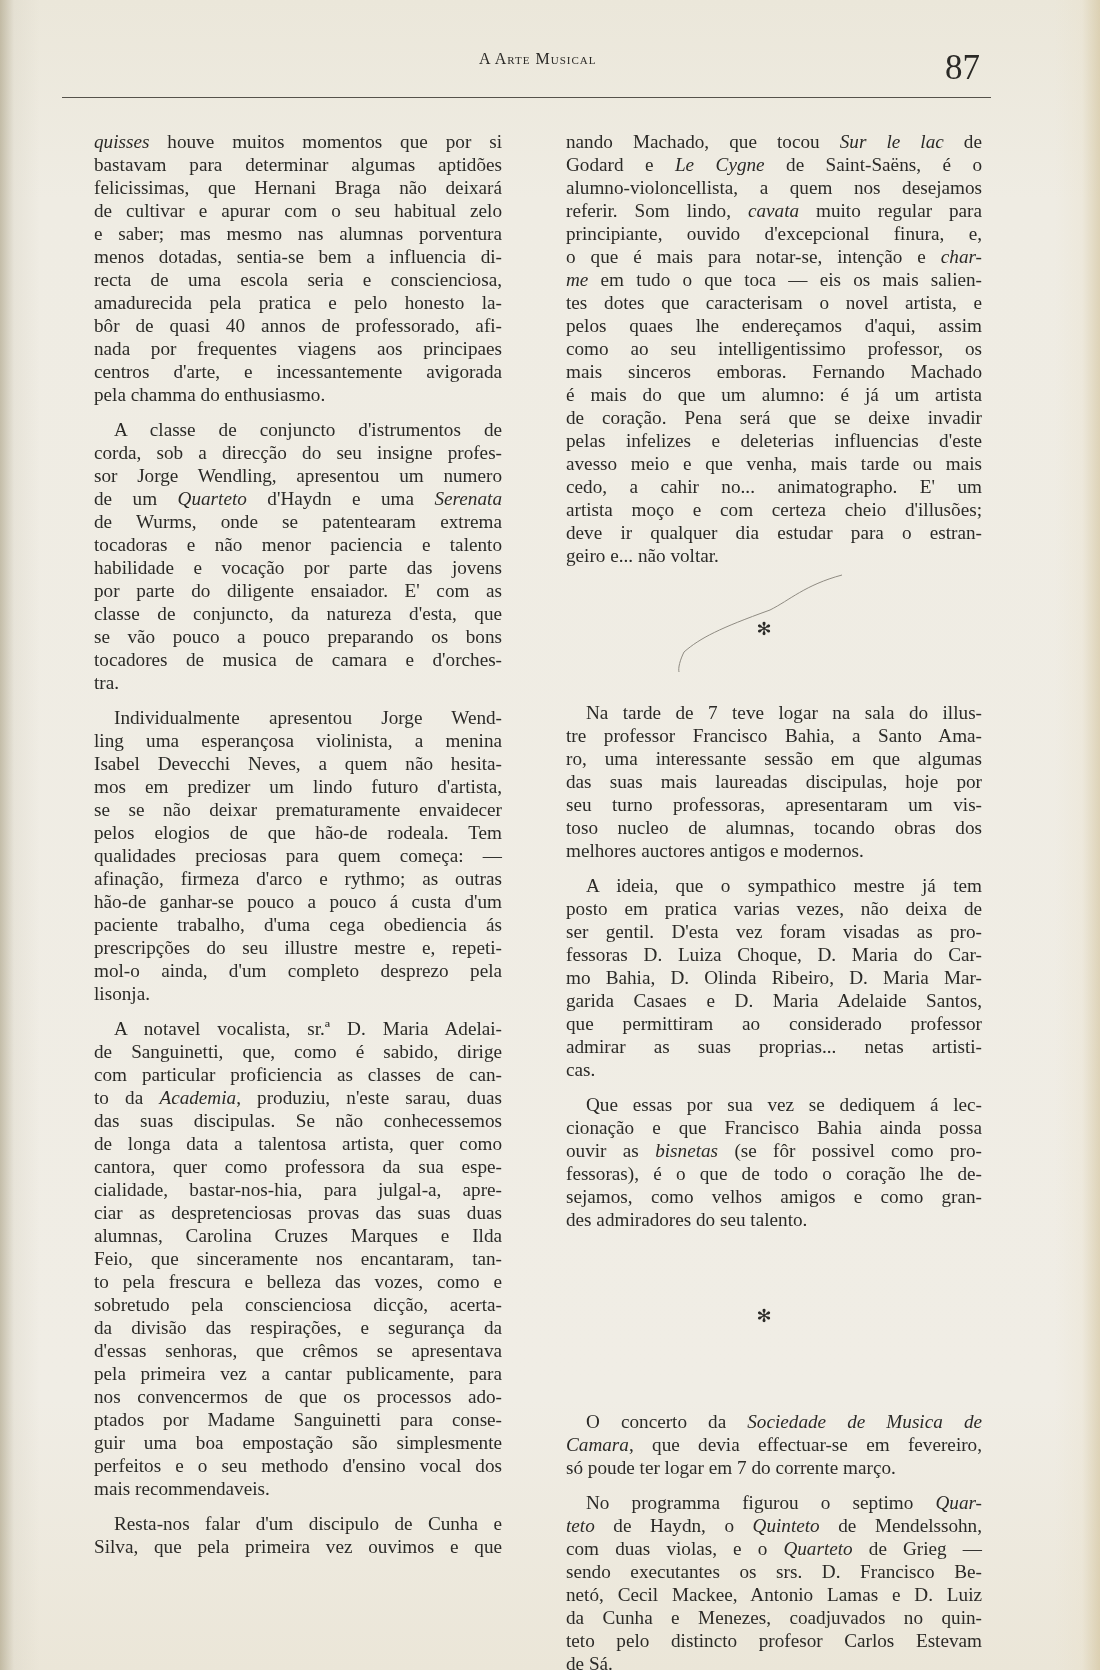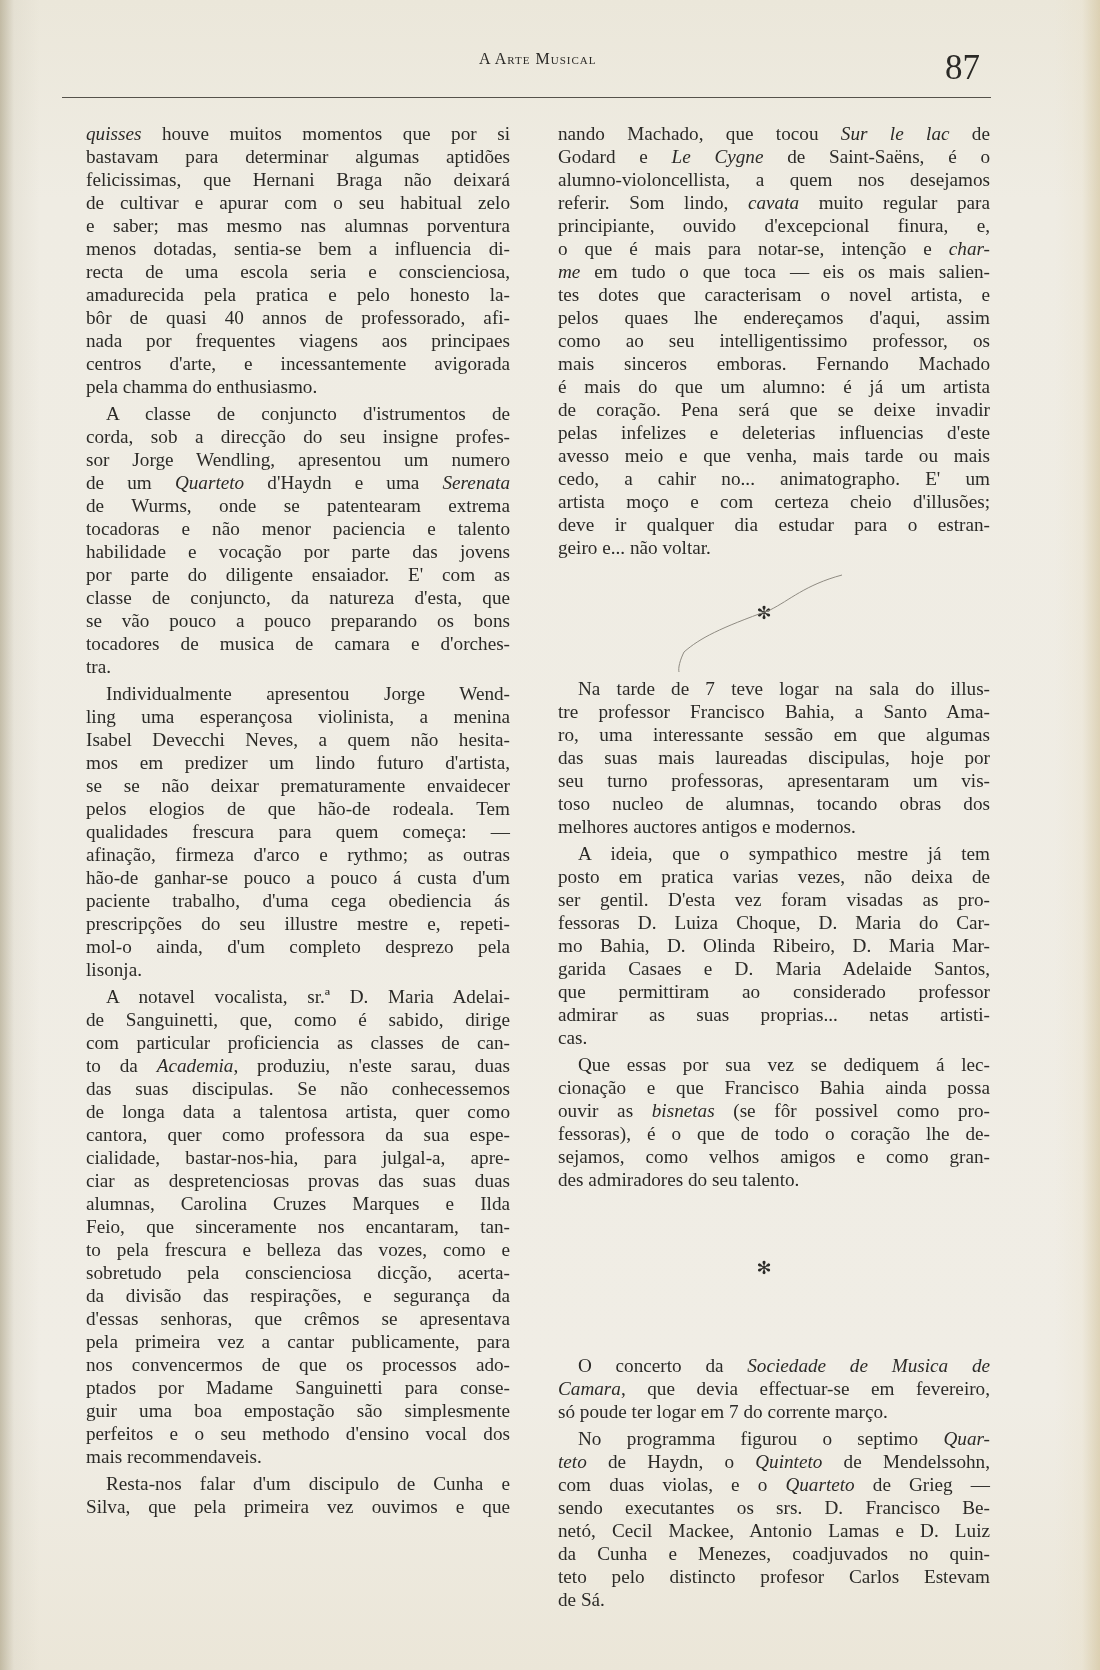--- a/index.html
+++ b/index.html
@@ -34,21 +34,21 @@
     position: absolute; left: 62px; top: 97px; width: 929px; height: 1px;
     background: #55524b;
   }
   .col {
     position: absolute; top: 118px;
     font-size: 19.2px; line-height: 23px;
     text-align: justify;
   }
   .col-left { left: 62px; width: 452px; }
   .col-right { left: 534px; width: 460px; }
-  .para { margin: 4px; text-indent: 20px; }
+  .para { margin: 12px; text-indent: 20px; }
   .para + .para { margin-top: 0; }
   .line { display: block; text-align: justify; text-align-last: justify; white-space: nowrap; }
   .line.last { text-align-last: left; }
   .line.indent { padding-left: 20px; }
   em { font-style: italic; }
   .asterism {
     display: block; text-align: center; font-size: 18px; color: #2a2926;
   }
   .gap-a { height: 39px; }
   .gap-b { height: 18px; }
@@ -98,21 +98,21 @@
         <span class="line"><span>tocadores de musica de camara e d'orches-</span></span>
         <span class="line last"><span>tra.</span></span>
       </div>
     <div class="para">
         <span class="line indent"><span>Individualmente apresentou Jorge Wend-</span></span>
         <span class="line"><span>ling uma esperançosa violinista, a menina</span></span>
         <span class="line"><span>Isabel Devecchi Neves, a quem não hesita-</span></span>
         <span class="line"><span>mos em predizer um lindo futuro d'artista,</span></span>
         <span class="line"><span>se se não deixar prematuramente envaidecer</span></span>
         <span class="line"><span>pelos elogios de que hão-de rodeala. Tem</span></span>
-        <span class="line"><span>qualidades frescura para quem começa: —</span></span>
+        <span class="line"><span>qualidades preciosas para quem começa: —</span></span>
         <span class="line"><span>afinação, firmeza d'arco e rythmo; as outras</span></span>
         <span class="line"><span>hão-de ganhar-se pouco a pouco á custa d'um</span></span>
         <span class="line"><span>paciente trabalho, d'uma cega obediencia ás</span></span>
         <span class="line"><span>prescripções do seu illustre mestre e, repeti-</span></span>
         <span class="line"><span>mol-o ainda, d'um completo desprezo pela</span></span>
         <span class="line last"><span>lisonja.</span></span>
       </div>
     <div class="para">
         <span class="line indent"><span>A notavel vocalista, sr.ª D. Maria Adelai-</span></span>
         <span class="line"><span>de Sanguinetti, que, como é sabido, dirige</span></span>

